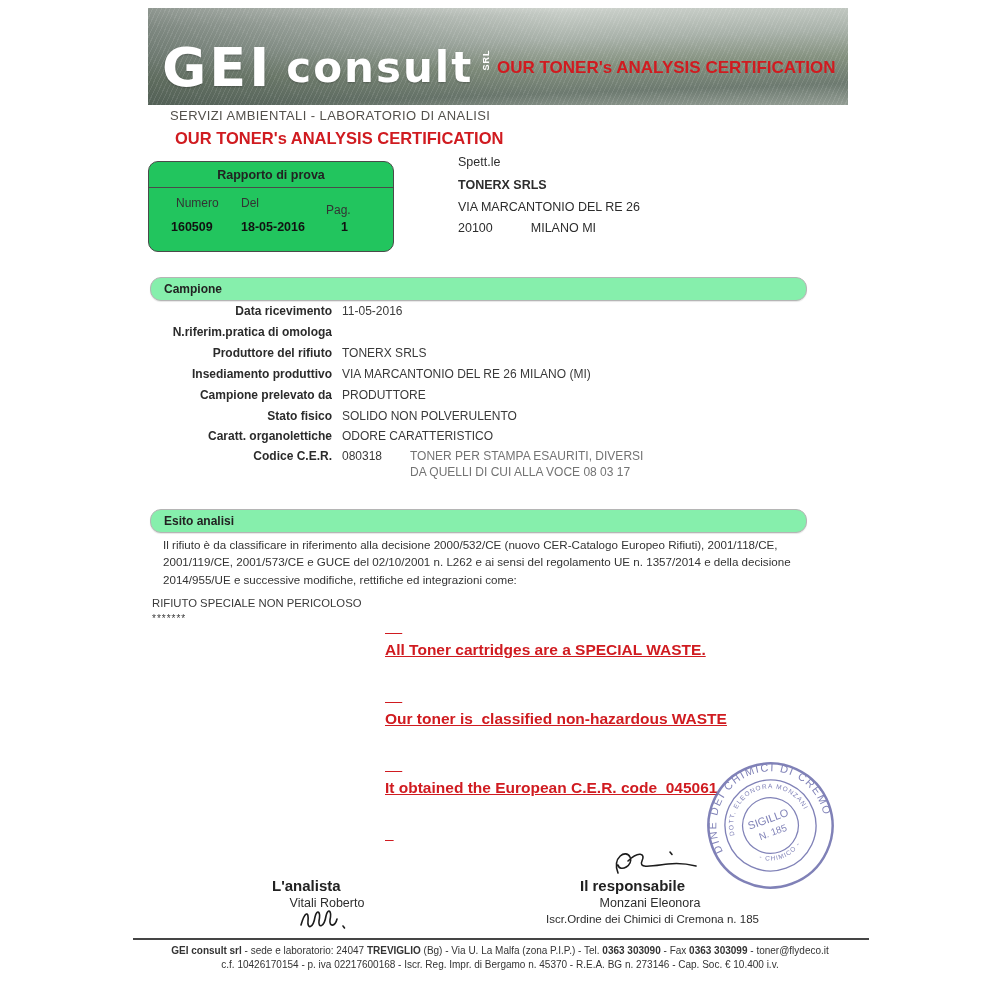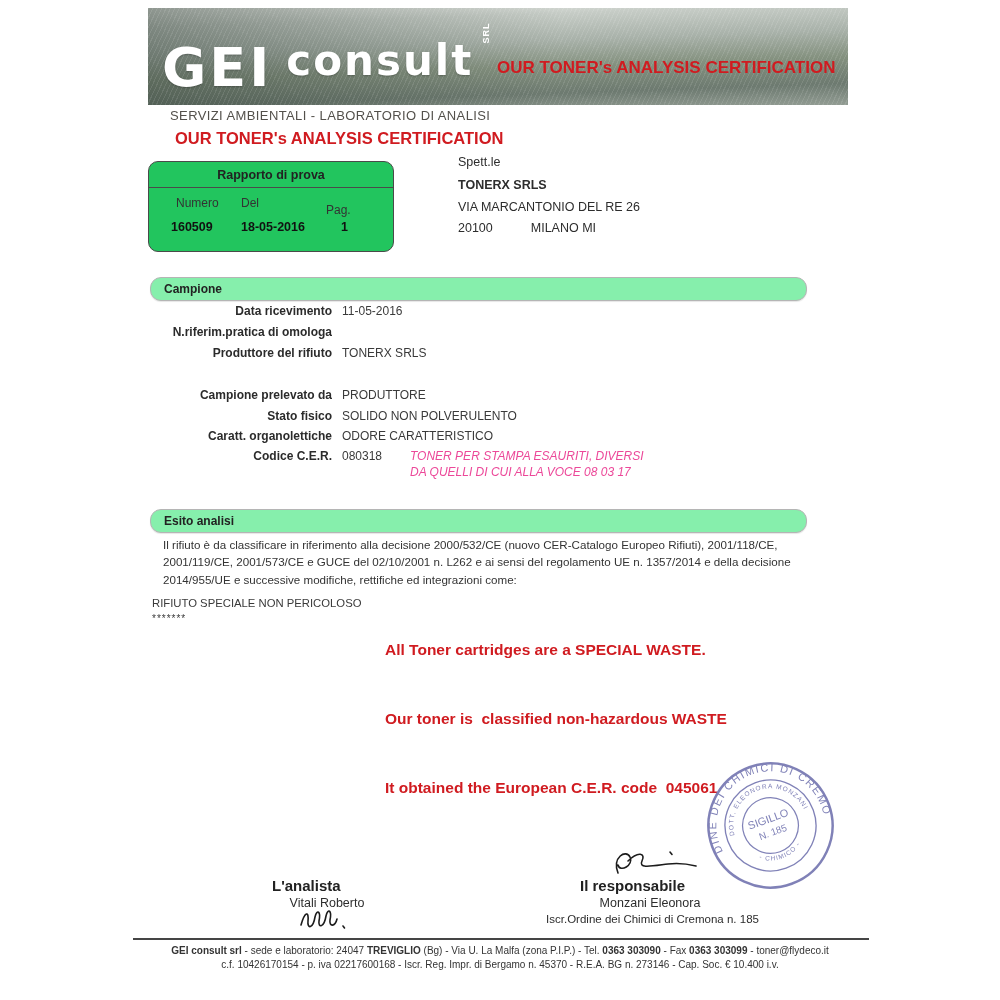--- a/index.html
+++ b/index.html
@@ -6,21 +6,21 @@
   .page{position:relative;width:1000px;height:1000px;background:#ffffff;
         font-family:"Liberation Sans",sans-serif;overflow:hidden;color:#333;}
 
   
   .banner{position:absolute;left:148px;top:8px;width:700px;height:97px;
     background:linear-gradient(178deg,#eceeea 0%,#c6ccc6 16%,#a9b2aa 38%,#84917F 60%,#6d7a70 82%,#939d94 100%);}
   .banner::before{content:"";position:absolute;inset:0;
     background:linear-gradient(100deg,rgba(52,66,57,.50) 0%,rgba(52,66,57,.22) 32%,rgba(52,66,57,0) 58%);}
   .banner::after{content:"";position:absolute;inset:0;
     background:repeating-linear-gradient(115deg,rgba(255,255,255,.10) 0 1px,transparent 1px 4px);}
-  .logo{position:absolute;left:14px;top:28px;display:flex;align-items:flex-start;color:#fff;z-index:2;}
+  .logo{position:absolute;left:14px;top:28px;display:flex;align-items:center;color:#fff;z-index:2;}
   .logo-gei{font-size:54px;font-weight:800;letter-spacing:3px;font-family:"DejaVu Sans",sans-serif;
     text-shadow:0 1px 2px rgba(0,0,0,.25);}
   .logo-consult{font-size:42px;font-weight:700;margin-left:14px;letter-spacing:2px;
     font-family:"DejaVu Sans",sans-serif;text-shadow:0 1px 2px rgba(0,0,0,.25);}
   .logo-srl{font-size:9px;letter-spacing:1px;transform:rotate(-90deg);margin-left:2px;
     position:relative;top:-8px;font-weight:bold;}
   .banner-headline{position:absolute;left:349px;top:50px;z-index:2;white-space:nowrap;
     font-size:17px;font-weight:bold;}
 
   .red{color:#d01b20;}
@@ -49,29 +49,29 @@
   .section-bar{position:absolute;left:150px;width:655px;height:22px;border:1.2px solid #b5b5b5;
     border-radius:11px;background:#86efac;box-shadow:0 1px 1px rgba(0,0,0,.10);}
   .section-bar .sb-label{font-weight:bold;font-size:12px;color:#222;line-height:22px;padding-left:13px;}
   .bar-campione{top:277px;} .bar-esito{top:509px;}
 
   
   .frow{position:absolute;left:150px;display:flex;font-size:12px;white-space:nowrap;}
   .flabel{width:182px;text-align:right;font-weight:bold;color:#2b2b2b;}
   .fvalue{margin-left:10px;color:#3a3a3a;}
   .cer-code{margin-left:10px;width:68px;color:#3a3a3a;}
-  .cer-desc{color:#ec4899;line-height:15.5px;font-style:italic;}
+  .cer-desc{color:#737373;line-height:15.5px;}
 
   
   .paragraph{position:absolute;left:163px;top:536px;width:648px;font-size:11.6px;
     line-height:17.3px;color:#333;}
   .classification{position:absolute;left:152px;top:596px;font-size:11.3px;color:#3a3a3a;line-height:15px;}
   .stars{font-size:10px;letter-spacing:1px;}
   .annotation{position:absolute;left:385px;top:592px;font-size:15.5px;font-weight:bold;
-    line-height:23px;white-space:pre-wrap;}
+    line-height:23px;white-space:pre-wrap;text-decoration:underline;}
 
   
   .stamp{position:absolute;left:693px;top:748px;width:155px;height:155px;opacity:.85;}
   .sig-title{position:absolute;font-weight:bold;font-size:15px;text-align:left;color:#222;}
   .sig-name{position:absolute;font-size:12.5px;text-align:center;color:#2d2d2d;}
   .analyst-title{left:272px;top:877px;width:110px;}
   .analyst-name{left:262px;top:896px;width:130px;}
   .analyst-scribble{position:absolute;left:298px;top:901px;width:58px;height:34px;}
   .manager-scribble{position:absolute;left:606px;top:845px;width:95px;height:38px;}
   .manager-title{left:580px;top:877px;width:125px;}
@@ -130,20 +130,24 @@
     <span class="flabel">Data ricevimento</span>
     <span class="fvalue">11-05-2016</span>
   </div>
   <div class="frow" style="top:325px">
     <span class="flabel">N.riferim.pratica di omologa</span>
     <span class="fvalue"></span>
   </div>
   <div class="frow" style="top:346px">
     <span class="flabel">Produttore del rifiuto</span>
     <span class="fvalue">TONERX SRLS</span>
+  </div>
+  <div class="frow" style="top:367px">
+    <span class="flabel">Insediamento produttivo</span>
+    <span class="fvalue">VIA MARCANTONIO DEL RE 26 MILANO (MI)</span>
   </div>
   <div class="frow" style="top:388px">
     <span class="flabel">Campione prelevato da</span>
     <span class="fvalue">PRODUTTORE</span>
   </div>
   <div class="frow" style="top:429px">
     <span class="flabel">Caratt. organolettiche</span>
     <span class="fvalue">ODORE CARATTERISTICO</span>
   </div>
   <div class="frow" style="top:409px">

